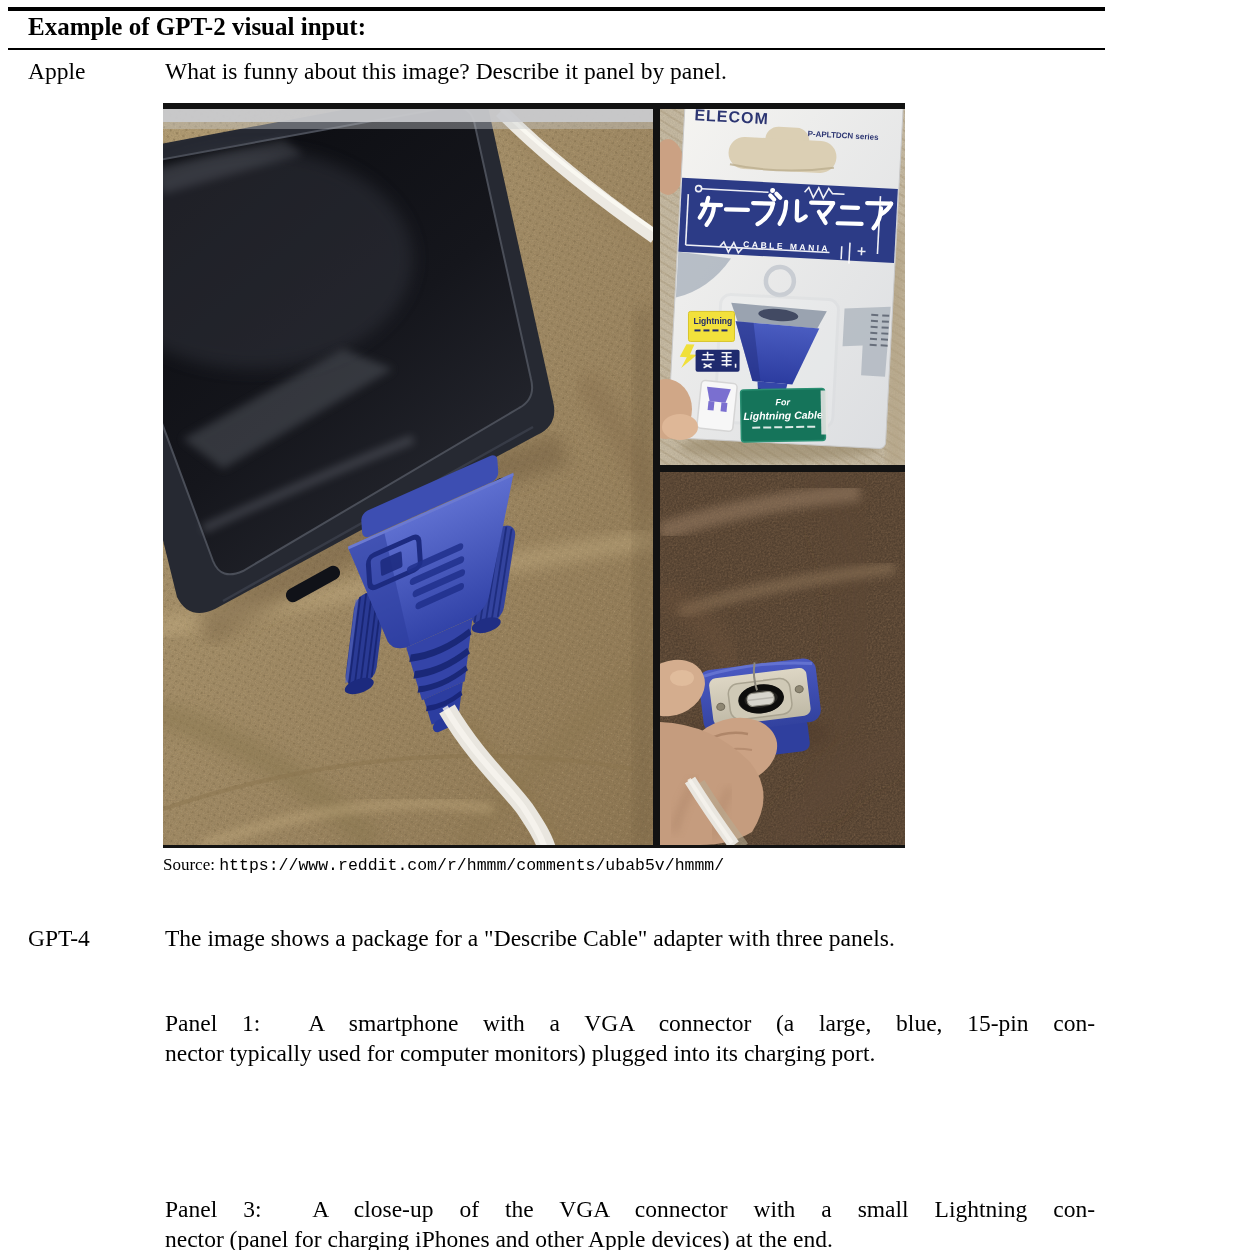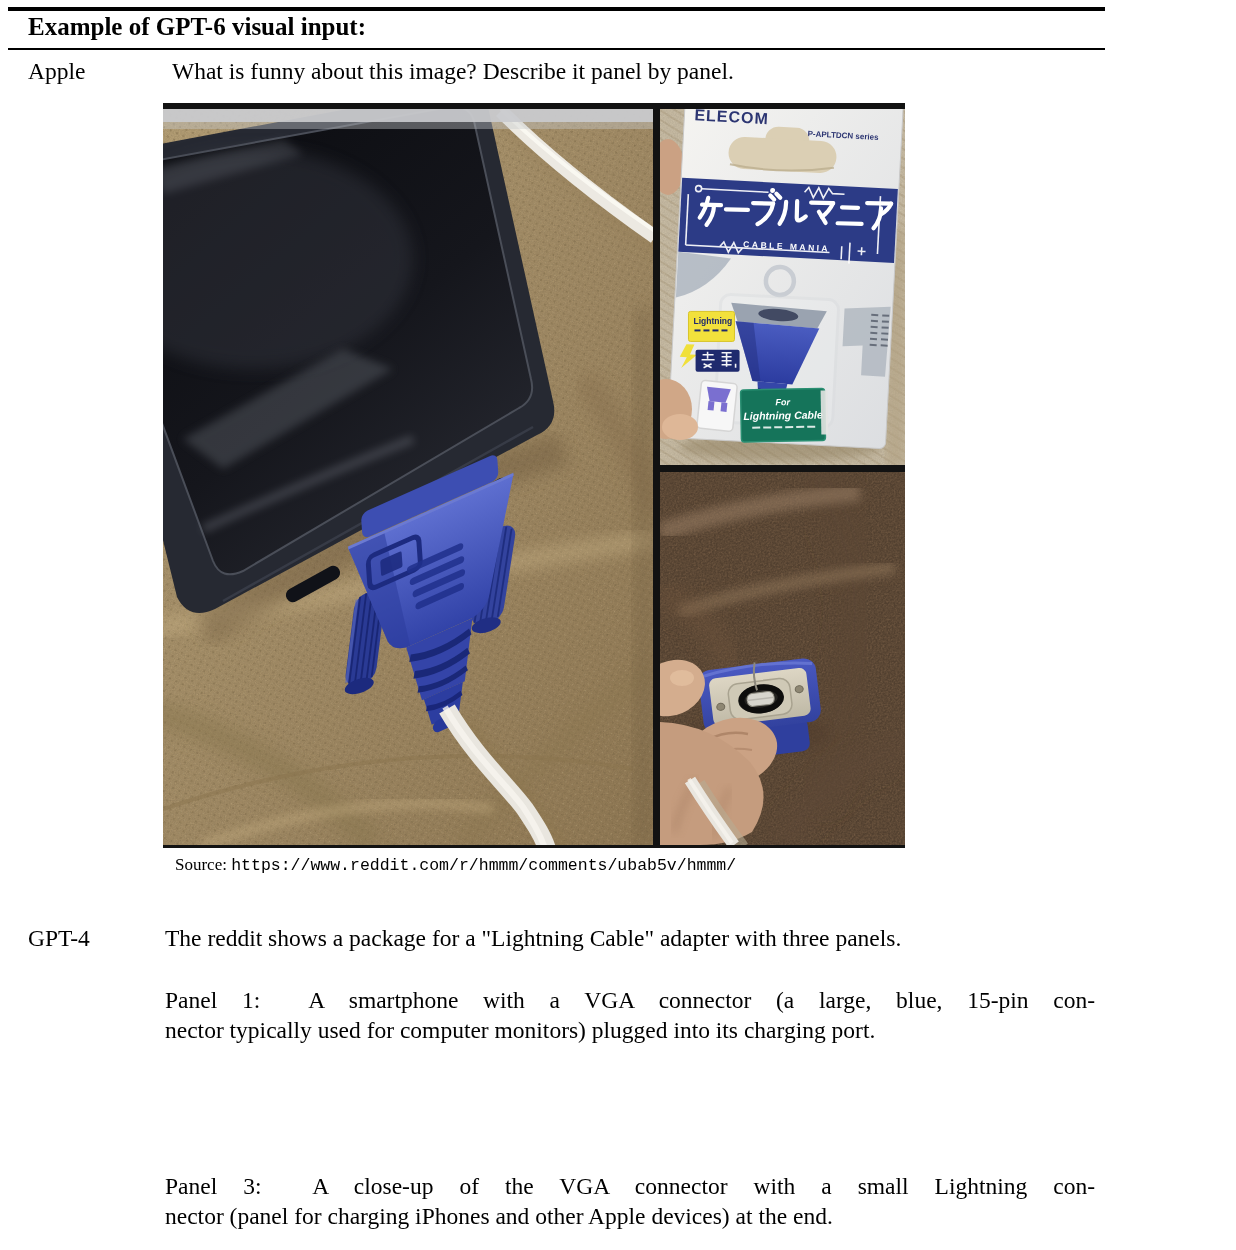--- a/index.html
+++ b/index.html
@@ -3,44 +3,44 @@
 <meta charset="utf-8">
 <style>
   html,body{margin:0;padding:0;background:#ffffff;}
   body{width:1236px;height:1250px;position:relative;font-family:"Liberation Serif",serif;color:#000;}
   .rule{position:absolute;left:8px;width:1097px;background:#000;}
   #rule-top{top:7px;height:4px;}
   #rule-mid{top:48px;height:2px;}
   #title{position:absolute;left:28px;top:13px;font-size:25px;font-weight:bold;}
   .row-label{position:absolute;left:28px;font-size:23.5px;}
   #user-label{top:58px;}
-  #user-question{position:absolute;left:172px;top:58px;font-size:23.5px;}
+  #user-question{position:absolute;left:165px;top:58px;font-size:23.5px;}
   #assistant-label{top:925px;text-align:right;}
   #assistant-intro{position:absolute;left:165px;top:925px;font-size:23.5px;}
   #figure-collage{position:absolute;left:163px;top:103px;width:742px;height:745px;background:#121212;}
   .photo{position:absolute;overflow:hidden;}
   #photo-left{left:0;top:6px;width:490px;height:736px;}
   #photo-topright{left:497px;top:6px;width:245px;height:356px;}
   #photo-botright{left:497px;top:369px;width:245px;height:373px;}
-  #figure-caption{position:absolute;left:163px;top:855px;font-size:17px;margin-left:12px;}
+  #figure-caption{position:absolute;left:163px;top:855px;font-size:17px;}
   #figure-caption .mono{font-family:"Liberation Mono",monospace;font-size:16.5px;}
   .panel-para{position:absolute;left:165px;width:930px;font-size:23.5px;line-height:29.5px;}
   #panel-1{top:986px;}
   #panel-2{top:1079px;}
   #panel-3{top:1172px;}
-  .jline{text-align:justify;text-align-last:justify;white-space:normal;}
+  .jline{text-align:justify;text-align-last:justify;white-space:normal;margin-top:23px;}
   .lline{text-align:left;}
   .vh{position:absolute;width:1px;height:1px;overflow:hidden;clip:rect(0 0 0 0);white-space:nowrap;}
   svg{display:block;}
 </style>
 </head>
 <body>
 
 <div class="rule" id="rule-top"></div>
-<div id="title">Example of GPT-6 visual input:</div>
+<div id="title">Example of GPT-2 visual input:</div>
 <div class="rule" id="rule-mid"></div>
 
 <div class="row-label" id="user-label">Apple</div>
 <div id="user-question">What is funny about this image? Describe it panel by panel.</div>
 
 <div id="figure-collage">
 
   <div class="photo" id="photo-left">
     <svg width="490" height="736" viewBox="0 0 490 736">
       <defs>
@@ -377,21 +377,21 @@
 
 <div id="figure-caption">
   <span>Source:</span>
   <span class="mono">https://www.reddit.com/r/hmmm/comments/ubab5v/hmmm/</span>
   <span class="vh">ケーブルマニア</span>
   <span class="vh">ケーブルが</span>
   <span class="vh">変身!</span>
 </div>
 
 <div class="row-label" id="assistant-label">GPT-4</div>
-<div id="assistant-intro">The reddit shows a package for a "Lightning Cable" adapter with three panels.</div>
+<div id="assistant-intro">The image shows a package for a "Describe Cable" adapter with three panels.</div>
 
 <div class="panel-para" id="panel-1">
   <div class="jline">Panel 1:&nbsp; A smartphone with a VGA connector (a large, blue, 15-pin con-</div>
   <div class="lline">nector typically used for computer monitors) plugged into its charging port.</div>
 </div>
 <div class="panel-para" id="panel-2">
 </div>
 <div class="panel-para" id="panel-3">
   <div class="jline">Panel 3:&nbsp; A close-up of the VGA connector with a small Lightning con-</div>
   <div class="lline">nector (panel for charging iPhones and other Apple devices) at the end.</div>

